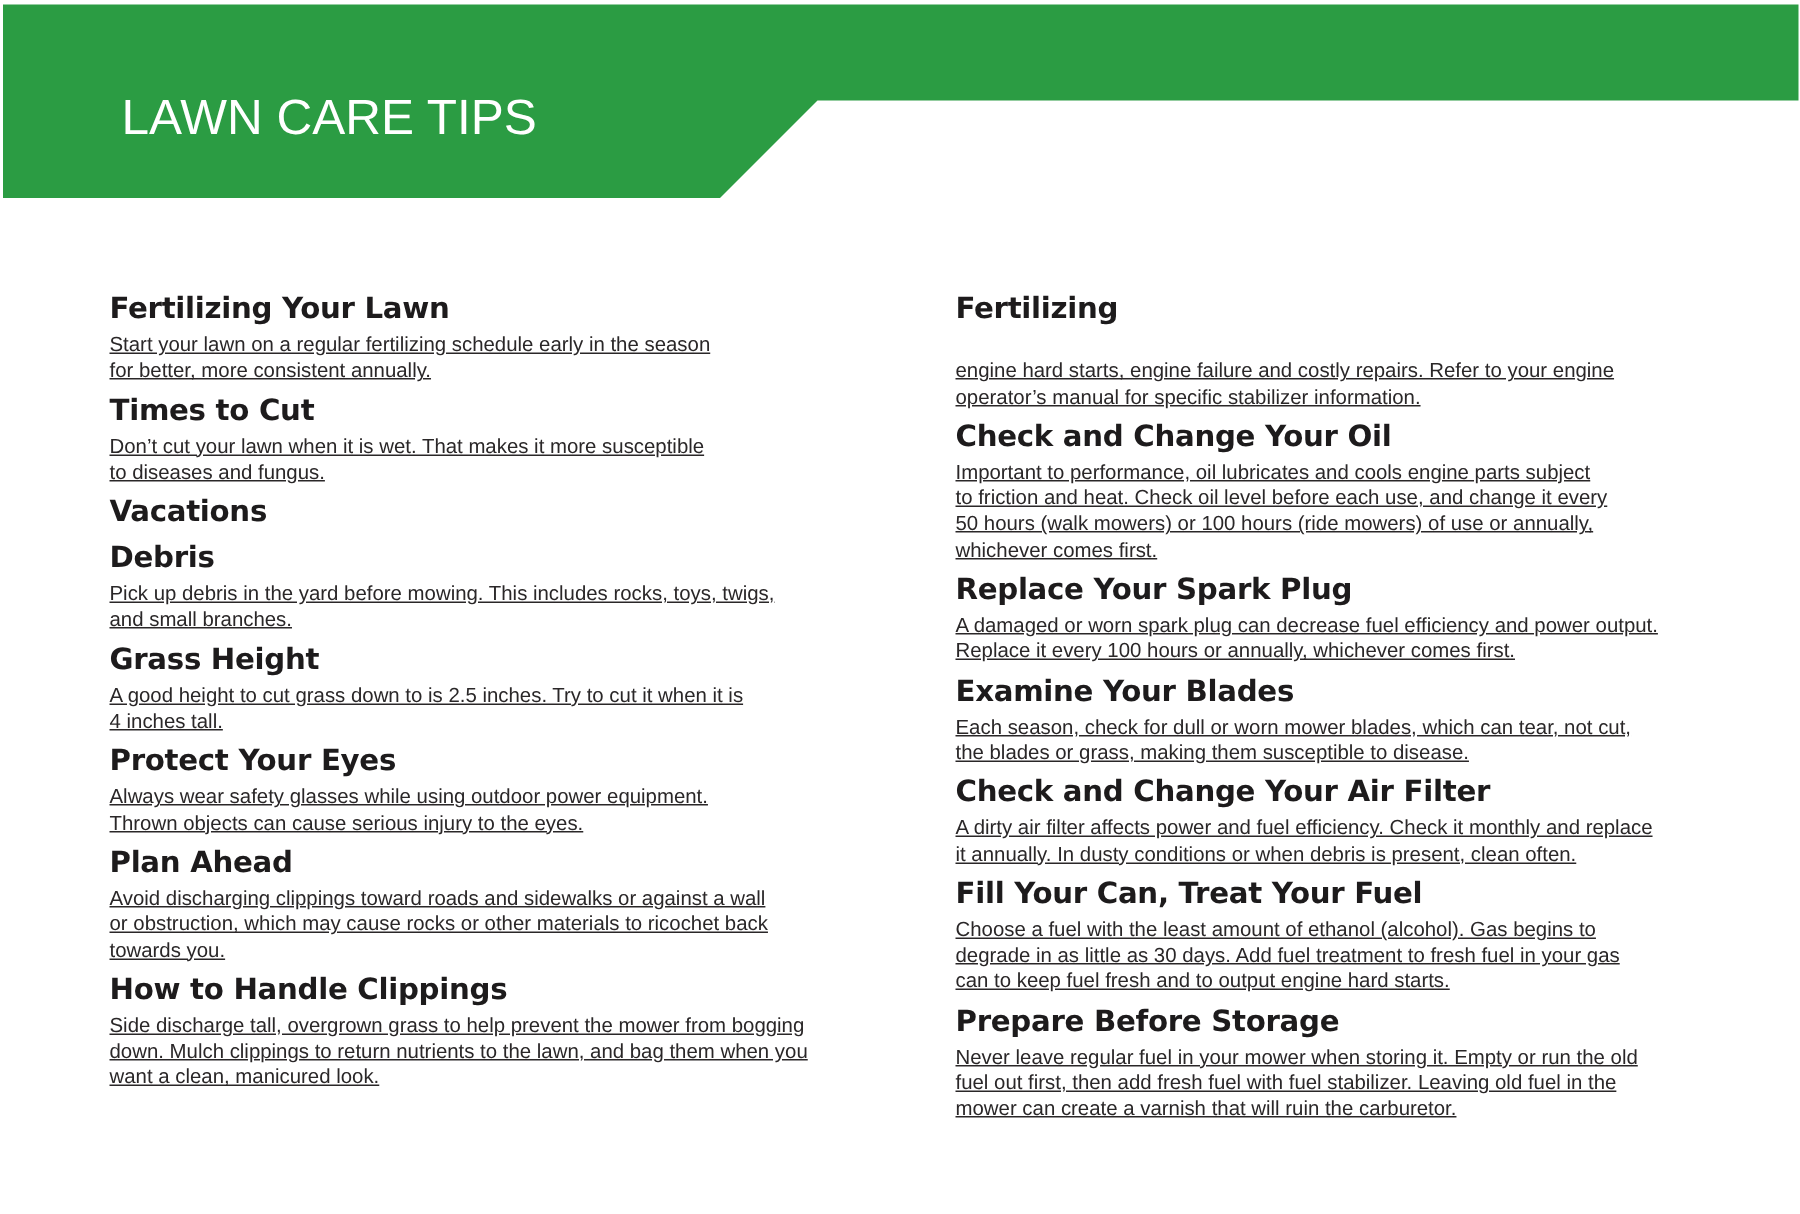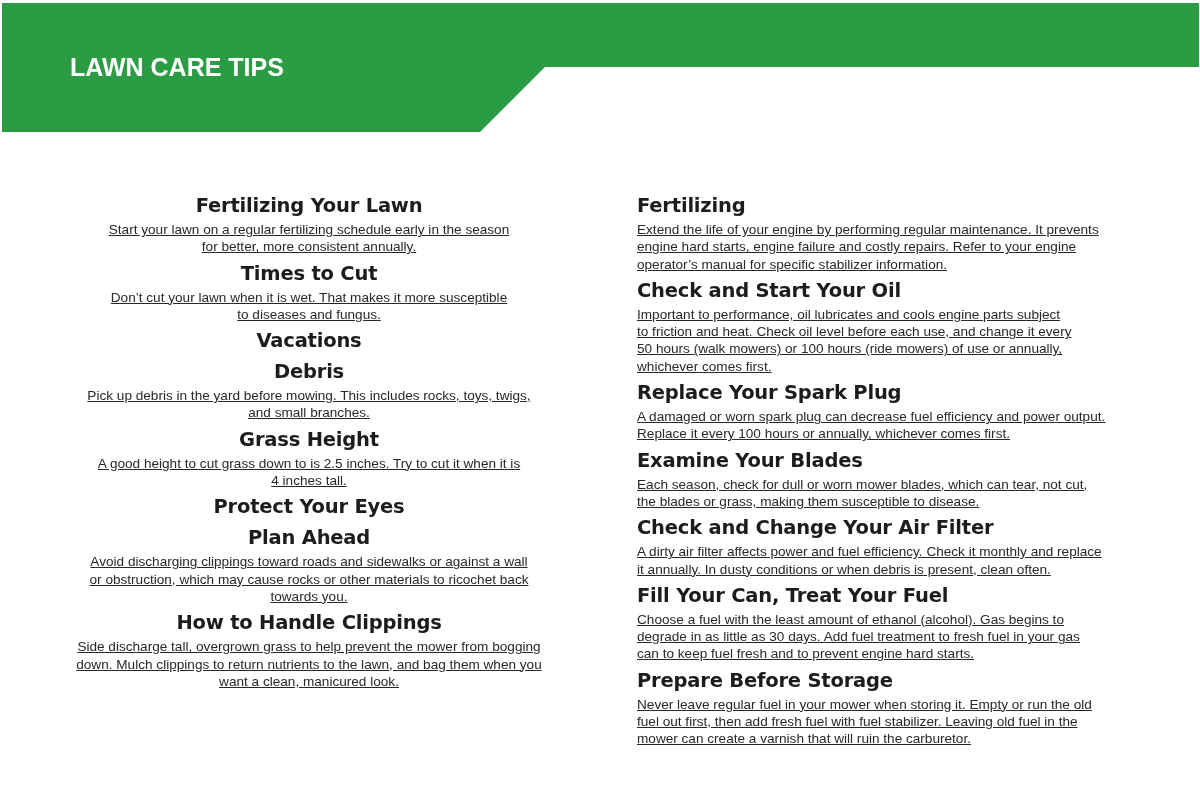--- a/index.html
+++ b/index.html
@@ -1,24 +1,24 @@
 <!DOCTYPE html>
 <html><head>
 <meta charset="utf-8">
 <style>
   html, body { margin:0; padding:0; }
   body { width:1200px; height:809px; background:#ffffff; position:relative; overflow:hidden;
          font-family:"Liberation Sans", "DejaVu Sans", sans-serif; color:#231f20; }
   .banner { position:absolute; left:0; top:0; width:1200px; height:135px; }
   .banner svg { display:block; }
-  .title { position:absolute; left:66px; top:43px; margin:4px; color:#ffffff;
-           font-family:"Liberation Sans", sans-serif; font-weight:bold; font-size:25px;
+  .title { position:absolute; left:66px; top:43px; margin:15px; color:#ffffff;
+           font-family:"Liberation Sans", sans-serif; font-weight:normal; font-size:33px;
            letter-spacing:0px; line-height:40px; }
   .col { position:absolute; top:193px; }
-  .col.left { left:59px; width:500px;text-align:center; }
+  .col.left { left:73px; width:500px; }
   .col.right { left:637px; width:500px; }
   .tip { margin:0; }
   .tip h2 { margin:0; font-family:"DejaVu Sans", sans-serif; font-weight:bold; font-size:19.5px;
             line-height:26px; color:#1d1b1c; letter-spacing:-0.2px; }
   .tip p { margin:2px 0 0 0; font-size:13.6px; line-height:17.3px; color:#2a2728;text-decoration:underline; }
   .tip + .tip { margin-top:5px; }
 </style>
 </head>
 <body>
 
@@ -44,52 +44,53 @@
     <div class="tip">
     <h2>Debris</h2>
     <p><span>Pick up debris in the yard before mowing. This includes rocks, toys, twigs,</span><br><span>and small branches.</span></p>
   </div>
     <div class="tip">
     <h2>Grass Height</h2>
     <p><span>A good height to cut grass down to is 2.5 inches. Try to cut it when it is</span><br><span>4 inches tall.</span></p>
   </div>
     <div class="tip">
     <h2>Protect Your Eyes</h2>
+    <p><span>Always wear safety glasses while using outdoor power equipment.</span><br><span>Thrown objects can cause serious injury to the eyes.</span></p>
   </div>
     <div class="tip">
     <h2>Plan Ahead</h2>
     <p><span>Avoid discharging clippings toward roads and sidewalks or against a wall</span><br><span>or obstruction, which may cause rocks or other materials to ricochet back</span><br><span>towards you.</span></p>
   </div>
     <div class="tip">
     <h2>How to Handle Clippings</h2>
     <p><span>Side discharge tall, overgrown grass to help prevent the mower from bogging</span><br><span>down. Mulch clippings to return nutrients to the lawn, and bag them when you</span><br><span>want a clean, manicured look.</span></p>
   </div>
   </div>
 <div class="col right" id="rightCol">
     <div class="tip">
     <h2>Fertilizing</h2>
-    <p><span>Extend the life of your engine by performing regular maintenance. It prevents</span><br><span>engine hard starts, engine failure and costly repairs. Refer to your engine</span><br><span>operator’s manual for specific stabilizer information.</span></p>
+    <p><br><span>engine hard starts, engine failure and costly repairs. Refer to your engine</span><br><span>operator’s manual for specific stabilizer information.</span></p>
   </div>
     <div class="tip">
-    <h2>Check and Start Your Oil</h2>
+    <h2>Check and Change Your Oil</h2>
     <p><span>Important to performance, oil lubricates and cools engine parts subject</span><br><span>to friction and heat. Check oil level before each use, and change it every</span><br><span>50 hours (walk mowers) or 100 hours (ride mowers) of use or annually,</span><br><span>whichever comes first.</span></p>
   </div>
     <div class="tip">
     <h2>Replace Your Spark Plug</h2>
     <p><span>A damaged or worn spark plug can decrease fuel efficiency and power output.</span><br><span>Replace it every 100 hours or annually, whichever comes first.</span></p>
   </div>
     <div class="tip">
     <h2>Examine Your Blades</h2>
     <p><span>Each season, check for dull or worn mower blades, which can tear, not cut,</span><br><span>the blades or grass, making them susceptible to disease.</span></p>
   </div>
     <div class="tip">
     <h2>Check and Change Your Air Filter</h2>
     <p><span>A dirty air filter affects power and fuel efficiency. Check it monthly and replace</span><br><span>it annually. In dusty conditions or when debris is present, clean often.</span></p>
   </div>
     <div class="tip">
     <h2>Fill Your Can, Treat Your Fuel</h2>
-    <p><span>Choose a fuel with the least amount of ethanol (alcohol). Gas begins to</span><br><span>degrade in as little as 30 days. Add fuel treatment to fresh fuel in your gas</span><br><span>can to keep fuel fresh and to prevent engine hard starts.</span></p>
+    <p><span>Choose a fuel with the least amount of ethanol (alcohol). Gas begins to</span><br><span>degrade in as little as 30 days. Add fuel treatment to fresh fuel in your gas</span><br><span>can to keep fuel fresh and to output engine hard starts.</span></p>
   </div>
     <div class="tip">
     <h2>Prepare Before Storage</h2>
     <p><span>Never leave regular fuel in your mower when storing it. Empty or run the old</span><br><span>fuel out first, then add fresh fuel with fuel stabilizer. Leaving old fuel in the</span><br><span>mower can create a varnish that will ruin the carburetor.</span></p>
   </div>
   </div>
 
 </body></html>

